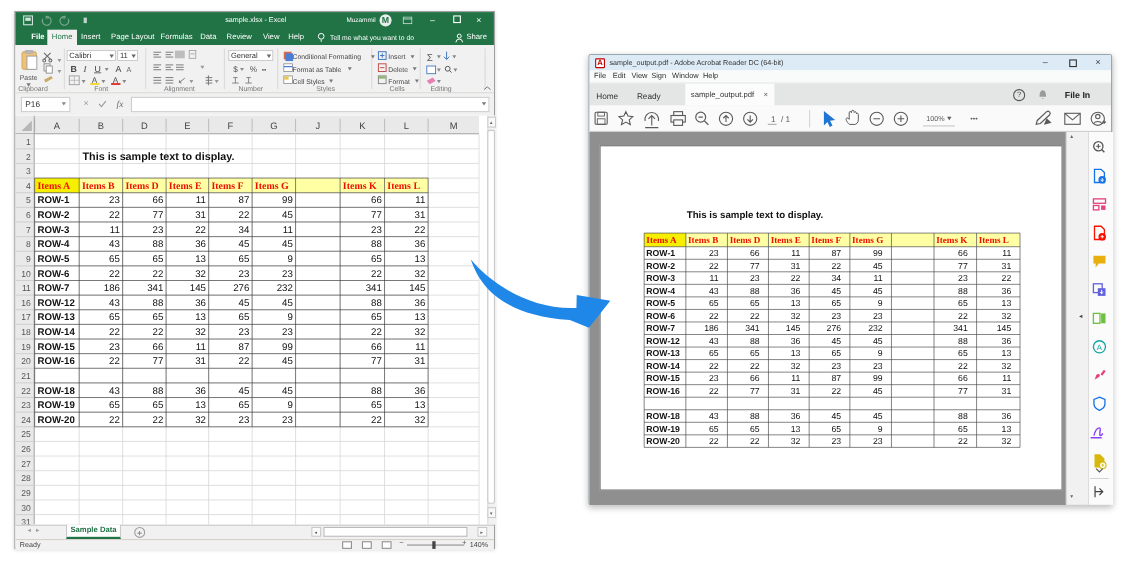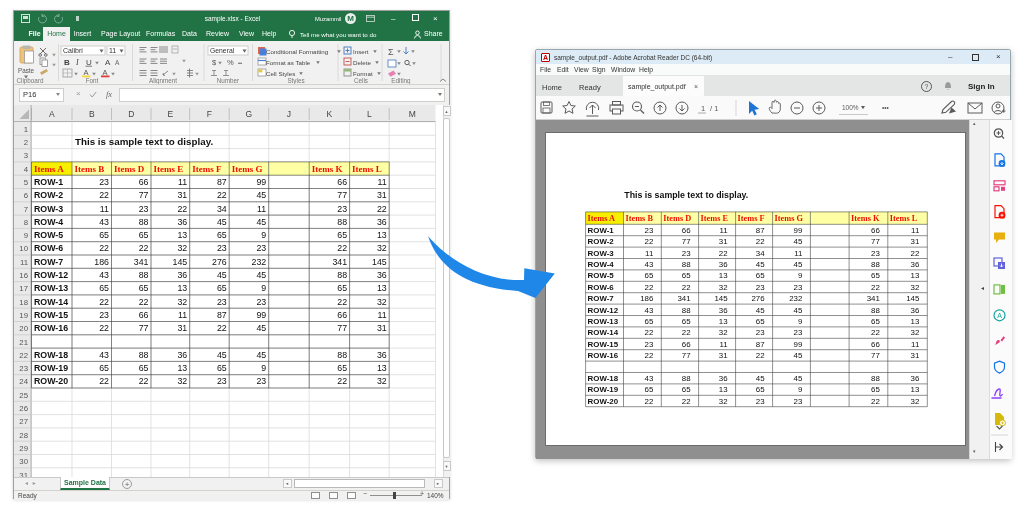--- a/index.html
+++ b/index.html
@@ -500,21 +500,21 @@
     <div class="abs" style="left:0;top:26px;width:100%;height:20px;background:#e4e5e5"></div>
     <div class="abs" style="left:87px;top:26px;width:81px;height:20px;background:#fcfcfc"></div>
     <div class="abs" style="left:6px;top:32.5px;color:#333;font-size:7.5px">Home</div>
     <div class="abs" style="left:43px;top:32.5px;color:#333;font-size:7.5px">Ready</div>
     <div class="abs" style="left:92px;top:33px;color:#333;font-size:7px">sample_output.pdf</div>
     <div class="abs" style="left:158px;top:32.5px;color:#555;font-size:7px">×</div>
     <div class="abs" style="left:385px;top:31px;width:11px;height:11px;border:1px solid #555;border-radius:50%;color:#555;font-size:7px;text-align:center;line-height:10px">?</div>
     <svg class="abs" style="left:407px;top:30px" width="10" height="11" viewBox="0 0 10 11" xmlns="http://www.w3.org/2000/svg">
       <path d="M 2 8 c 0 -4 1 -6 3 -6 c 2 0 3 2 3 6 Z M 4 9 a 1.2 1.2 0 0 0 2 0" fill="#9a9a9a"></path>
     </svg>
-    <div class="abs" style="left:432px;top:31.5px;color:#222;font-size:8px;font-weight:bold">Sign In</div>
+    <div class="abs" style="left:432px;top:31.5px;color:#222;font-size:8px;font-weight:bold">File In</div>
     <div class="abs" style="left:0;top:46px;width:100%;height:24px;background:#fafafa;border-bottom:1px solid #cfcfcf"></div>
     <svg class="abs" style="left:0px;top:46px" width="476" height="24" viewBox="0 0 476 24" xmlns="http://www.w3.org/2000/svg">
       <rect x="5.0" y="6.0" width="11.0" height="11.0" fill="none" stroke="#5a5a5a" stroke-width="1" rx="1"></rect>
       <rect x="7.5" y="6.0" width="6.0" height="3.5" fill="none" stroke="#5a5a5a" stroke-width="0.8"></rect>
       <rect x="7.0" y="12.0" width="7.0" height="5.0" fill="none" stroke="#5a5a5a" stroke-width="0.8"></rect>
       <path d="M 33 5.5 l 1.9 4 l 4.4 .5 l -3.3 3 l 1 4.3 l -4 -2.3 l -4 2.3 l 1 -4.3 l -3.3 -3 l 4.4 -.5 Z" fill="none" stroke="#5a5a5a" stroke-width="1"></path>
       <path d="M 50.5 14 a 6.2 6.2 0 1 1 12 0" fill="none" stroke="#5a5a5a" stroke-width="1"></path>
       <path d="M 56.5 18 l 0 -9 m -3 3 l 3 -3 l 3 3 m -9 8 h 12" fill="none" stroke="#5a5a5a" stroke-width="1"></path>
       <rect x="74.0" y="9.0" width="13.0" height="6.0" fill="none" stroke="#5a5a5a" stroke-width="1"></rect>
       <rect x="76.5" y="5.5" width="8.0" height="3.5" fill="none" stroke="#5a5a5a" stroke-width="1"></rect>

